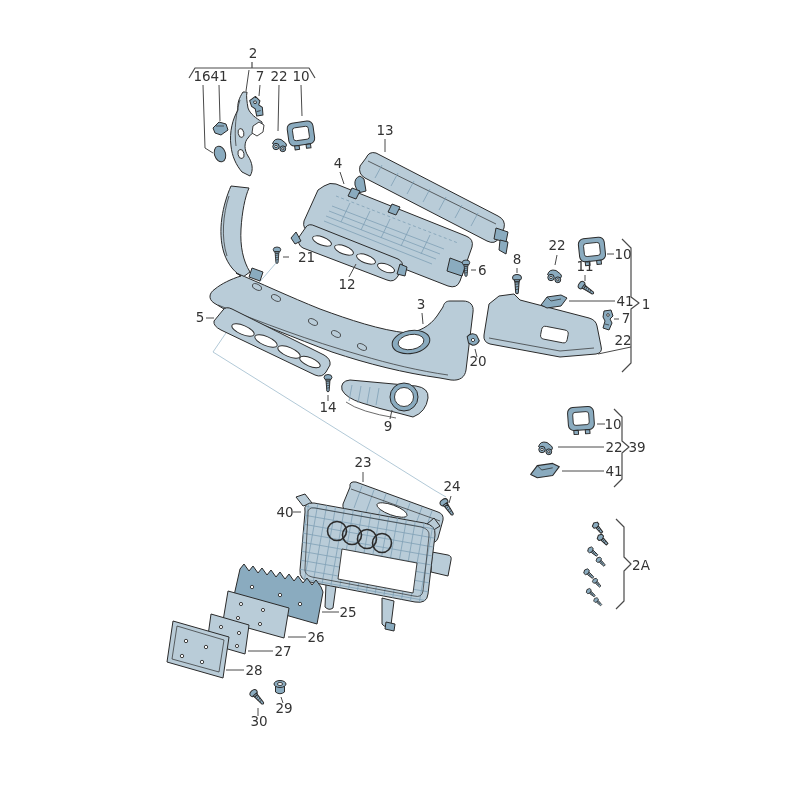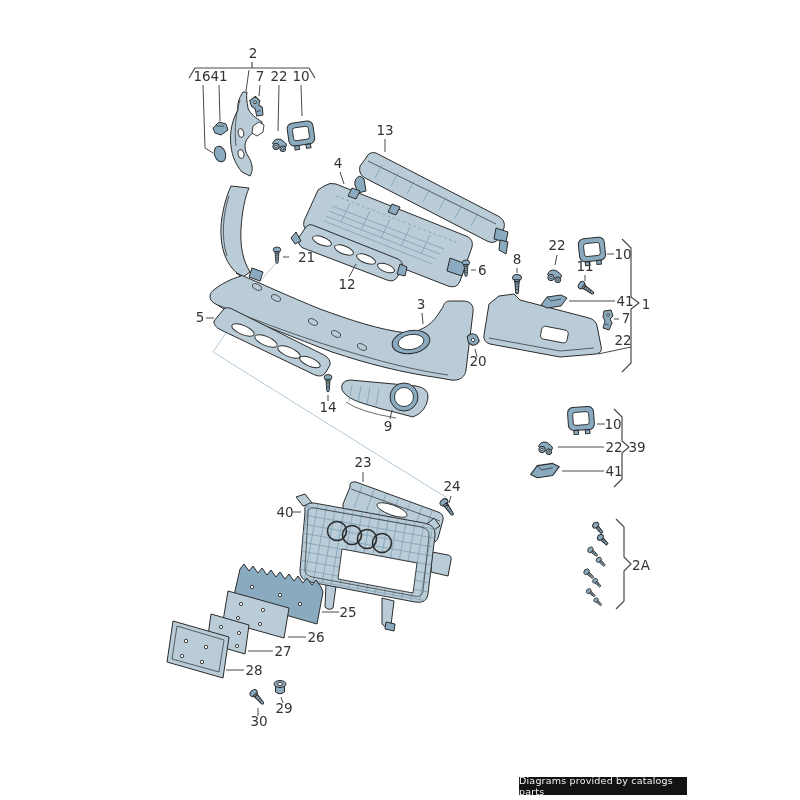--- a/index.html
+++ b/index.html
@@ -387,16 +387,13 @@
     <text class="lbl" x="348" y="617">25</text>
     <text class="lbl" x="316" y="642">26</text>
     <text class="lbl" x="283" y="656">27</text>
     <text class="lbl" x="254" y="675">28</text>
     <text class="lbl" x="284" y="713">29</text>
     <text class="lbl" x="259" y="726">30</text>
     <text class="lbl" x="641" y="570">2A</text>
   </g>
 </svg>
 
-<div id="credit-bar">
-  <span>Diagrams provided by catalogs parts</span>
 </div>
-</div>
 
 </body></html>

